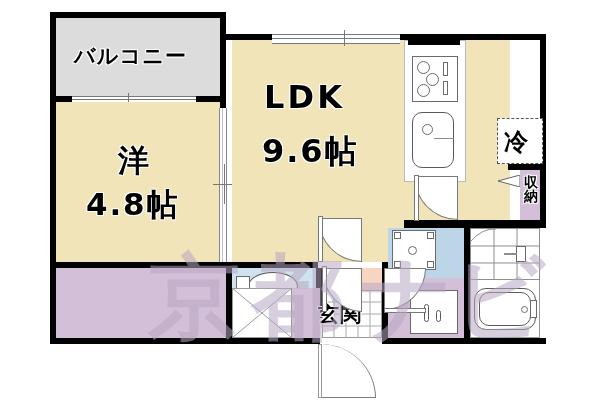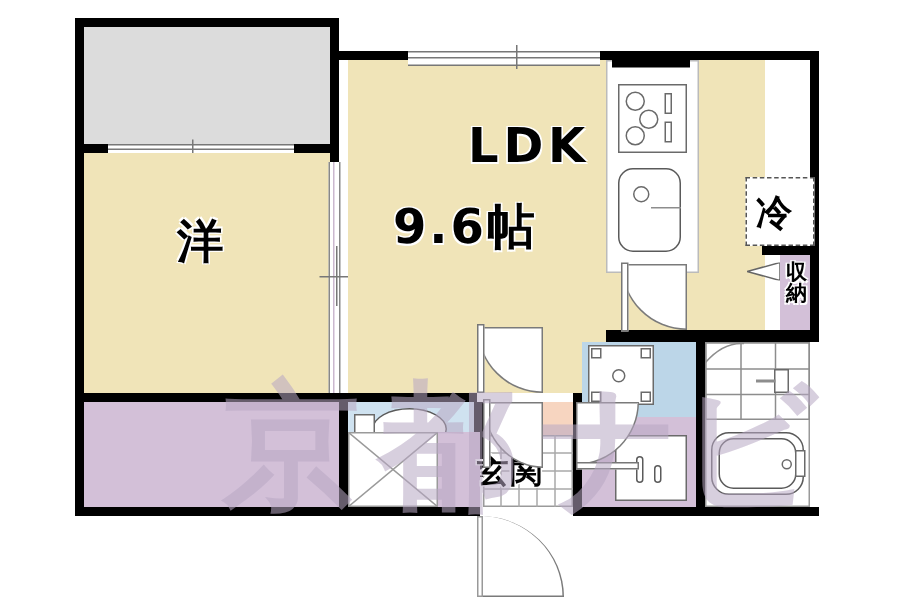--- a/index.html
+++ b/index.html
@@ -62,25 +62,27 @@
 
   <div class="abs wall" style="left:50px;top:12px;width:176px;height:6px;"></div>
   <div class="abs wall" style="left:50px;top:12px;width:6px;height:90px;"></div>
   <div class="abs wall" style="left:220px;top:12px;width:6px;height:90px;"></div>
   <div class="abs wall" style="left:50px;top:96px;width:22px;height:6px;"></div>
   <div class="abs wall" style="left:196px;top:96px;width:30px;height:6px;"></div>
 
   <div class="sash" style="left:72px;top:96px;width:124px;height:7px;"></div>
   <div class="sashline" style="left:72px;top:99px;width:124px;height:1px;"></div>
   <div class="sashline" style="left:128px;top:93px;width:1px;height:14px;"></div>
+  <div class="label" style="left:74px;top:42px;font-size:21px;">バルコニー</div>
 
   <div class="abs room" style="left:56px;top:102px;width:164px;height:160px;"></div>
   <div class="abs wall" style="left:50px;top:102px;width:6px;height:166px;"></div>
   <div class="abs wall" style="left:50px;top:262px;width:176px;height:6px;"></div>
   <div class="label" style="left:118px;top:140px;font-size:31px;">洋</div>
+  <div class="label" style="left:86px;top:184px;font-size:31px;">4.8帖</div>
 
   <div class="abs wall" style="left:220px;top:102px;width:6px;height:6px;"></div>
   <div class="abs" style="left:219px;top:108px;width:8px;height:154px;background:#fff;border-left:1px solid #888;border-right:1px solid #888;"></div>
   <div class="sashline" style="left:222px;top:108px;width:1px;height:154px;background:#cbb8cf;"></div>
   <div class="sashline" style="left:213px;top:184px;width:20px;height:1px;"></div>
   <div class="sashline" style="left:224px;top:164px;width:1px;height:40px;"></div>
 
   <div class="abs wic" style="left:56px;top:268px;width:170px;height:70px;"></div>
   <div class="abs wall" style="left:50px;top:268px;width:6px;height:76px;"></div>
   <div class="abs wall" style="left:50px;top:338px;width:182px;height:6px;"></div>
@@ -90,21 +92,21 @@
   <div class="abs room" style="left:410px;top:40px;width:100px;height:180px;"></div>
 
   <div class="abs wall" style="left:226px;top:34px;width:46px;height:6px;"></div>
   <div class="abs wall" style="left:400px;top:34px;width:146px;height:6px;"></div>
   <div class="abs wall" style="left:540px;top:34px;width:6px;height:136px;"></div>
 
   <div class="sash" style="left:272px;top:34px;width:128px;height:8px;"></div>
   <div class="sashline" style="left:272px;top:38px;width:128px;height:1px;"></div>
   <div class="sashline" style="left:344px;top:30px;width:1px;height:16px;"></div>
 
-  <div class="label" style="left:264px;top:78px;font-size:32px;letter-spacing:.1em;margin-left:48px;">LDK</div>
+  <div class="label" style="left:264px;top:78px;font-size:32px;letter-spacing:.1em;">LDK</div>
   <div class="label" style="left:262px;top:130px;font-size:32px;">9.6帖</div>
 
   <div class="abs white" style="left:404px;top:40px;width:62px;height:142px;border:1px solid #bbb;"></div>
   <div class="abs wall" style="left:408px;top:40px;width:52px;height:5px;"></div>
 
   <div class="fx" style="left:412px;top:56px;width:46px;height:46px;"></div>
   <div class="circ" style="left:417px;top:61px;width:13px;height:13px;"></div>
   <div class="circ" style="left:426px;top:73px;width:13px;height:13px;"></div>
   <div class="circ" style="left:417px;top:84px;width:13px;height:13px;"></div>
   <div class="fx" style="left:443px;top:62px;width:5px;height:14px;"></div>

